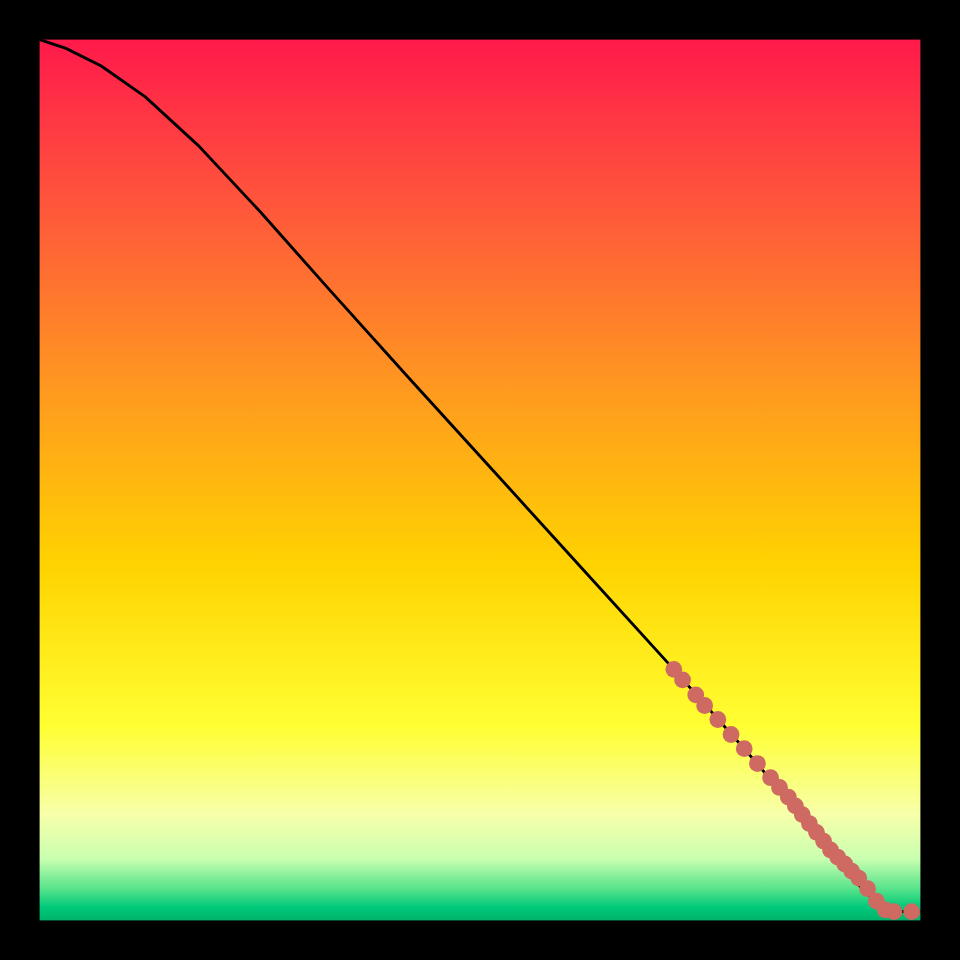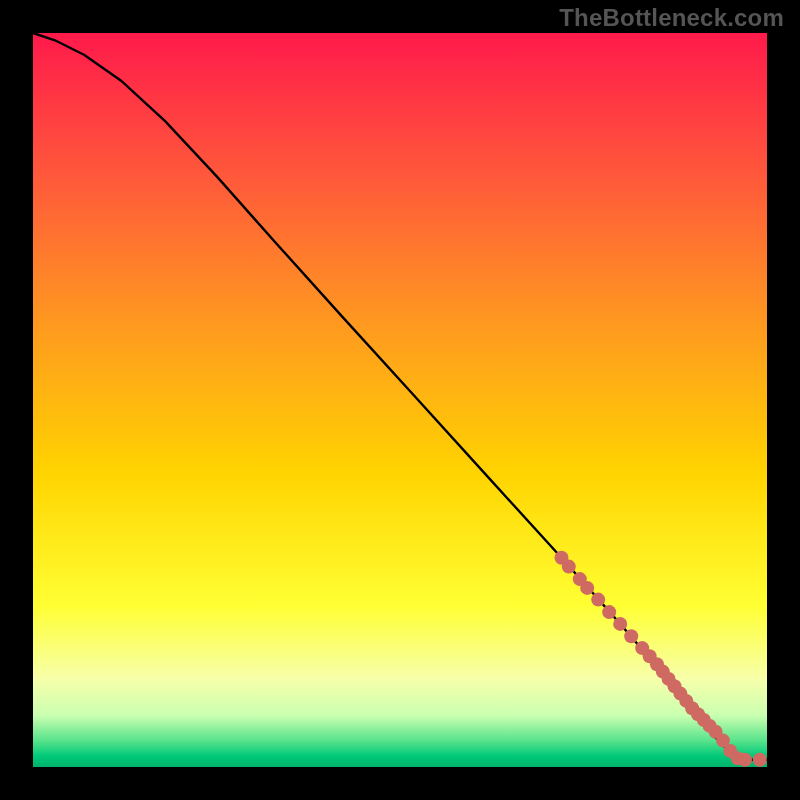--- a/index.html
+++ b/index.html
@@ -25,21 +25,20 @@
     color: #555;
     letter-spacing: 0.2px;
     z-index: 10;
   }
   svg { display: block; }
 </style>
 </head>
 <body>
 
 <div id="frame">
-  <div id="watermark">TheBottleneck.com</div>
   <svg id="plot" width="800" height="800" viewBox="0 0 800 800">
     <defs>
       <linearGradient id="bg-grad" x1="0" y1="0" x2="0" y2="1">
           <stop offset="0%" stop-color="#ff1a4b"></stop>
           <stop offset="20%" stop-color="#ff5a3a"></stop>
           <stop offset="40%" stop-color="#ff9a1f"></stop>
           <stop offset="60%" stop-color="#ffd400"></stop>
           <stop offset="78%" stop-color="#ffff33"></stop>
           <stop offset="88%" stop-color="#f7ffaa"></stop>
           <stop offset="93%" stop-color="#c9ffb0"></stop>

